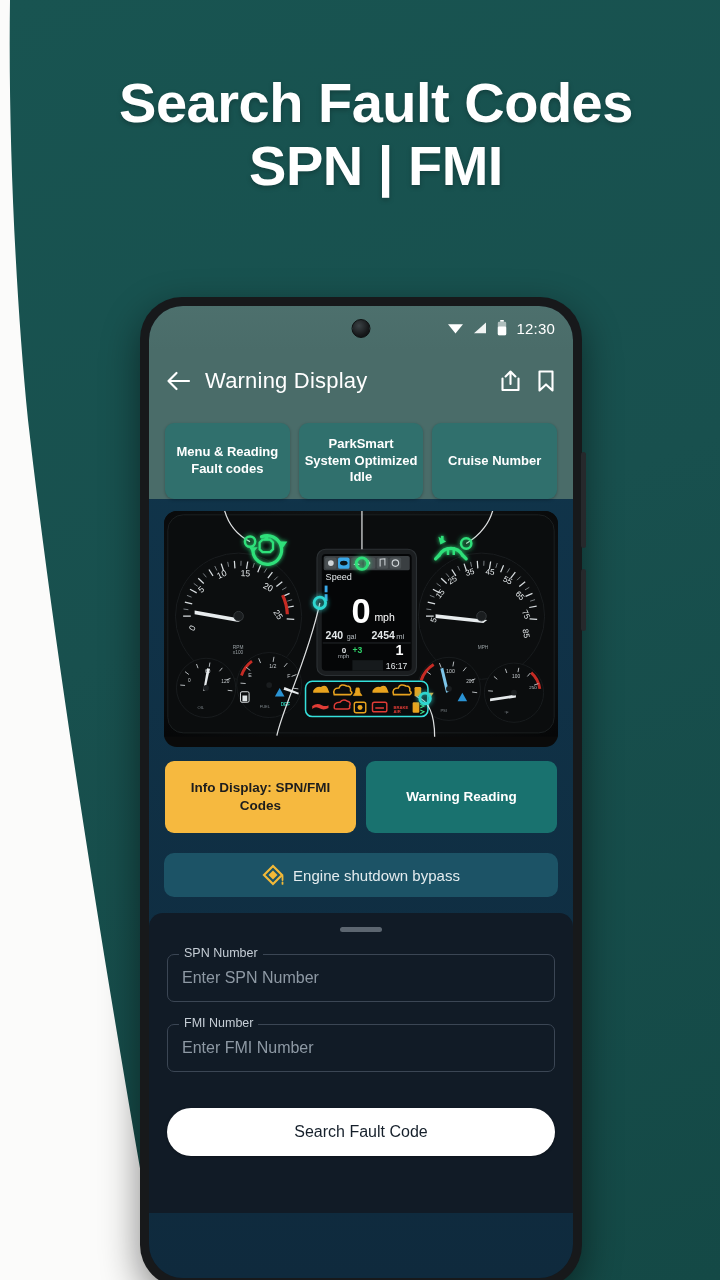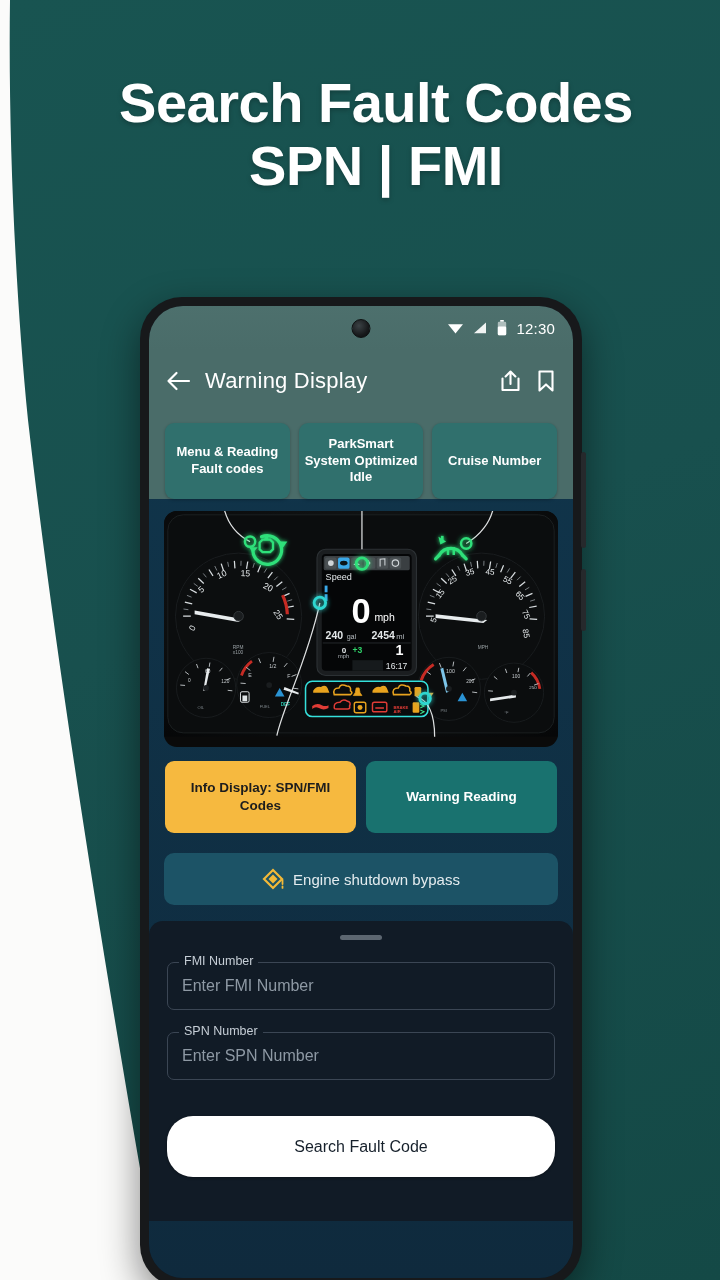--- a/index.html
+++ b/index.html
@@ -120,21 +120,21 @@
     padding:16px 6px; min-height:72px;
     display:flex; align-items:center; justify-content:center;
   }
   .callout.amber{ background:#f6b93f; color:#1d1d1d; }
   .callout.teal{ background:#19726f; color:#ffffff; }
 
   
   #bypass{
     margin:20px 15px 0 15px; border-radius:10px;
     background:#1c5366;
-    height:52px; display:flex; align-items:center; justify-content:center;
+    height:44px; display:flex; align-items:center; justify-content:center;
     gap:9px; color:#e4ecef; font-size:15px;
   }
 
   
   #sheet{
     margin-top:16px; background:#111b26;
     border-radius:14px 14px 0 0;
     padding:10px 18px 20px 18px;
     min-height:300px;
   }
@@ -150,21 +150,21 @@
   }
   .field-input{
     width:100%; height:48px; border-radius:7px;
     border:1px solid #3b4654; background:transparent;
     color:#98a3ae; font-size:16px; padding:0 14px;
     font-family:"Liberation Sans", sans-serif;
     outline:none;
   }
   .field-input::placeholder{ color:#8e99a4; }
   #search-btn{
-    width:100%; height:61px; border:none; border-radius:26px;
+    width:100%; height:48px; border:none; border-radius:26px;
     background:#ffffff; color:#16202b;
     font-size:16px; font-family:"Liberation Sans", sans-serif;
     margin-top:14px; cursor:pointer;
     box-shadow:0 1px 3px rgba(0,0,0,.3);
   }
 </style>
 </head>
 <body>
 
 <div id="bg-teal"></div>
@@ -537,27 +537,27 @@
             <path d="M11 6.5 L15.5 11 L11 15.5 L6.5 11 Z" fill="#f2b938"></path>
             <path d="M20.5 12 l0 4 M20.5 18.3 l0 1.6" stroke="#f2b938" stroke-width="1.8" stroke-linecap="round"></path>
           </svg>
           <span>Engine shutdown bypass</span>
         </div>
 
         <div id="sheet">
           <div id="grabber"></div>
 
           <div class="field-group">
+            <span class="field-label">SPN Number</span>
+            <input class="field-input" type="text" placeholder="Enter SPN Number" style="">
+          </div>
+
+          <div class="field-group">
             <span class="field-label">FMI Number</span>
             <input class="field-input" type="text" placeholder="Enter FMI Number" style="">
-          </div>
-
-          <div class="field-group">
-            <span class="field-label">SPN Number</span>
-            <input class="field-input" type="text" placeholder="Enter SPN Number" style="">
           </div>
 
           <button id="search-btn">Search Fault Code</button>
         </div>
 
       </div>
     </div>
   </div>
 </div>
 

